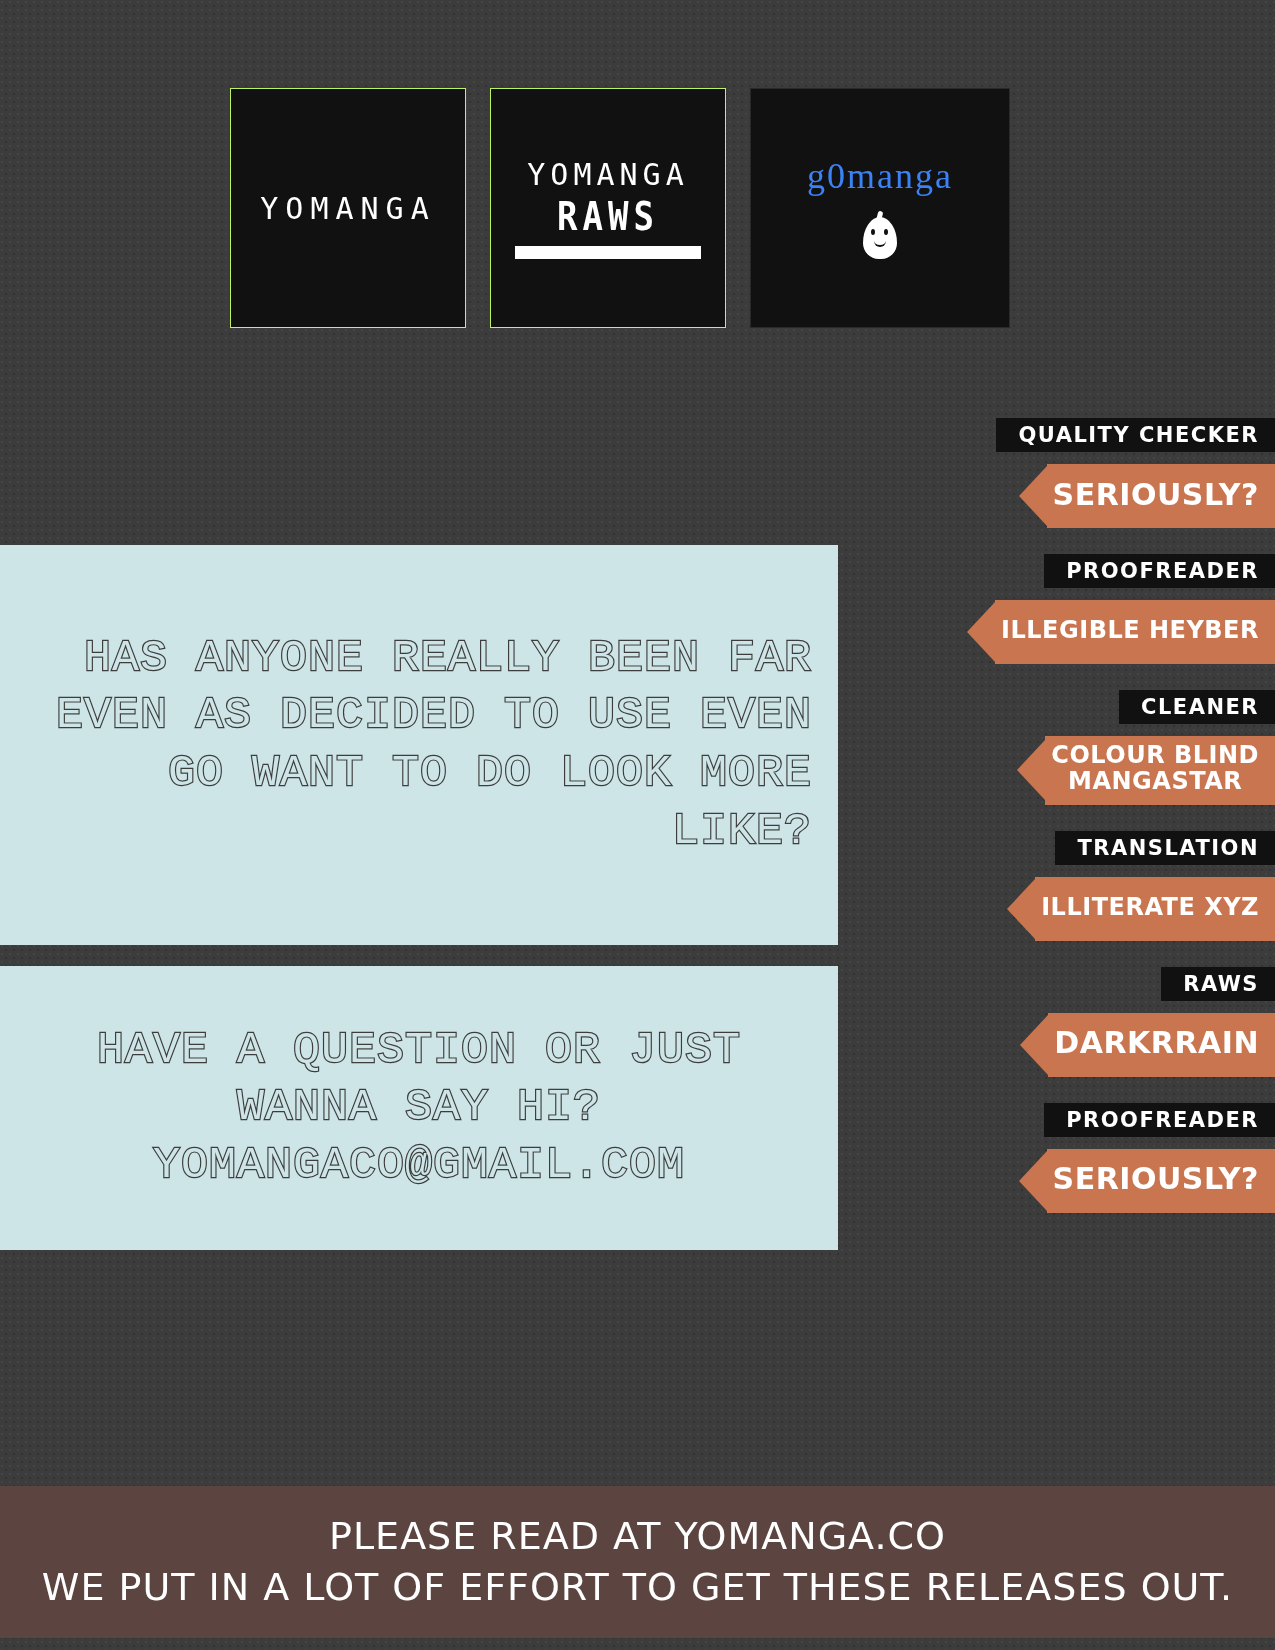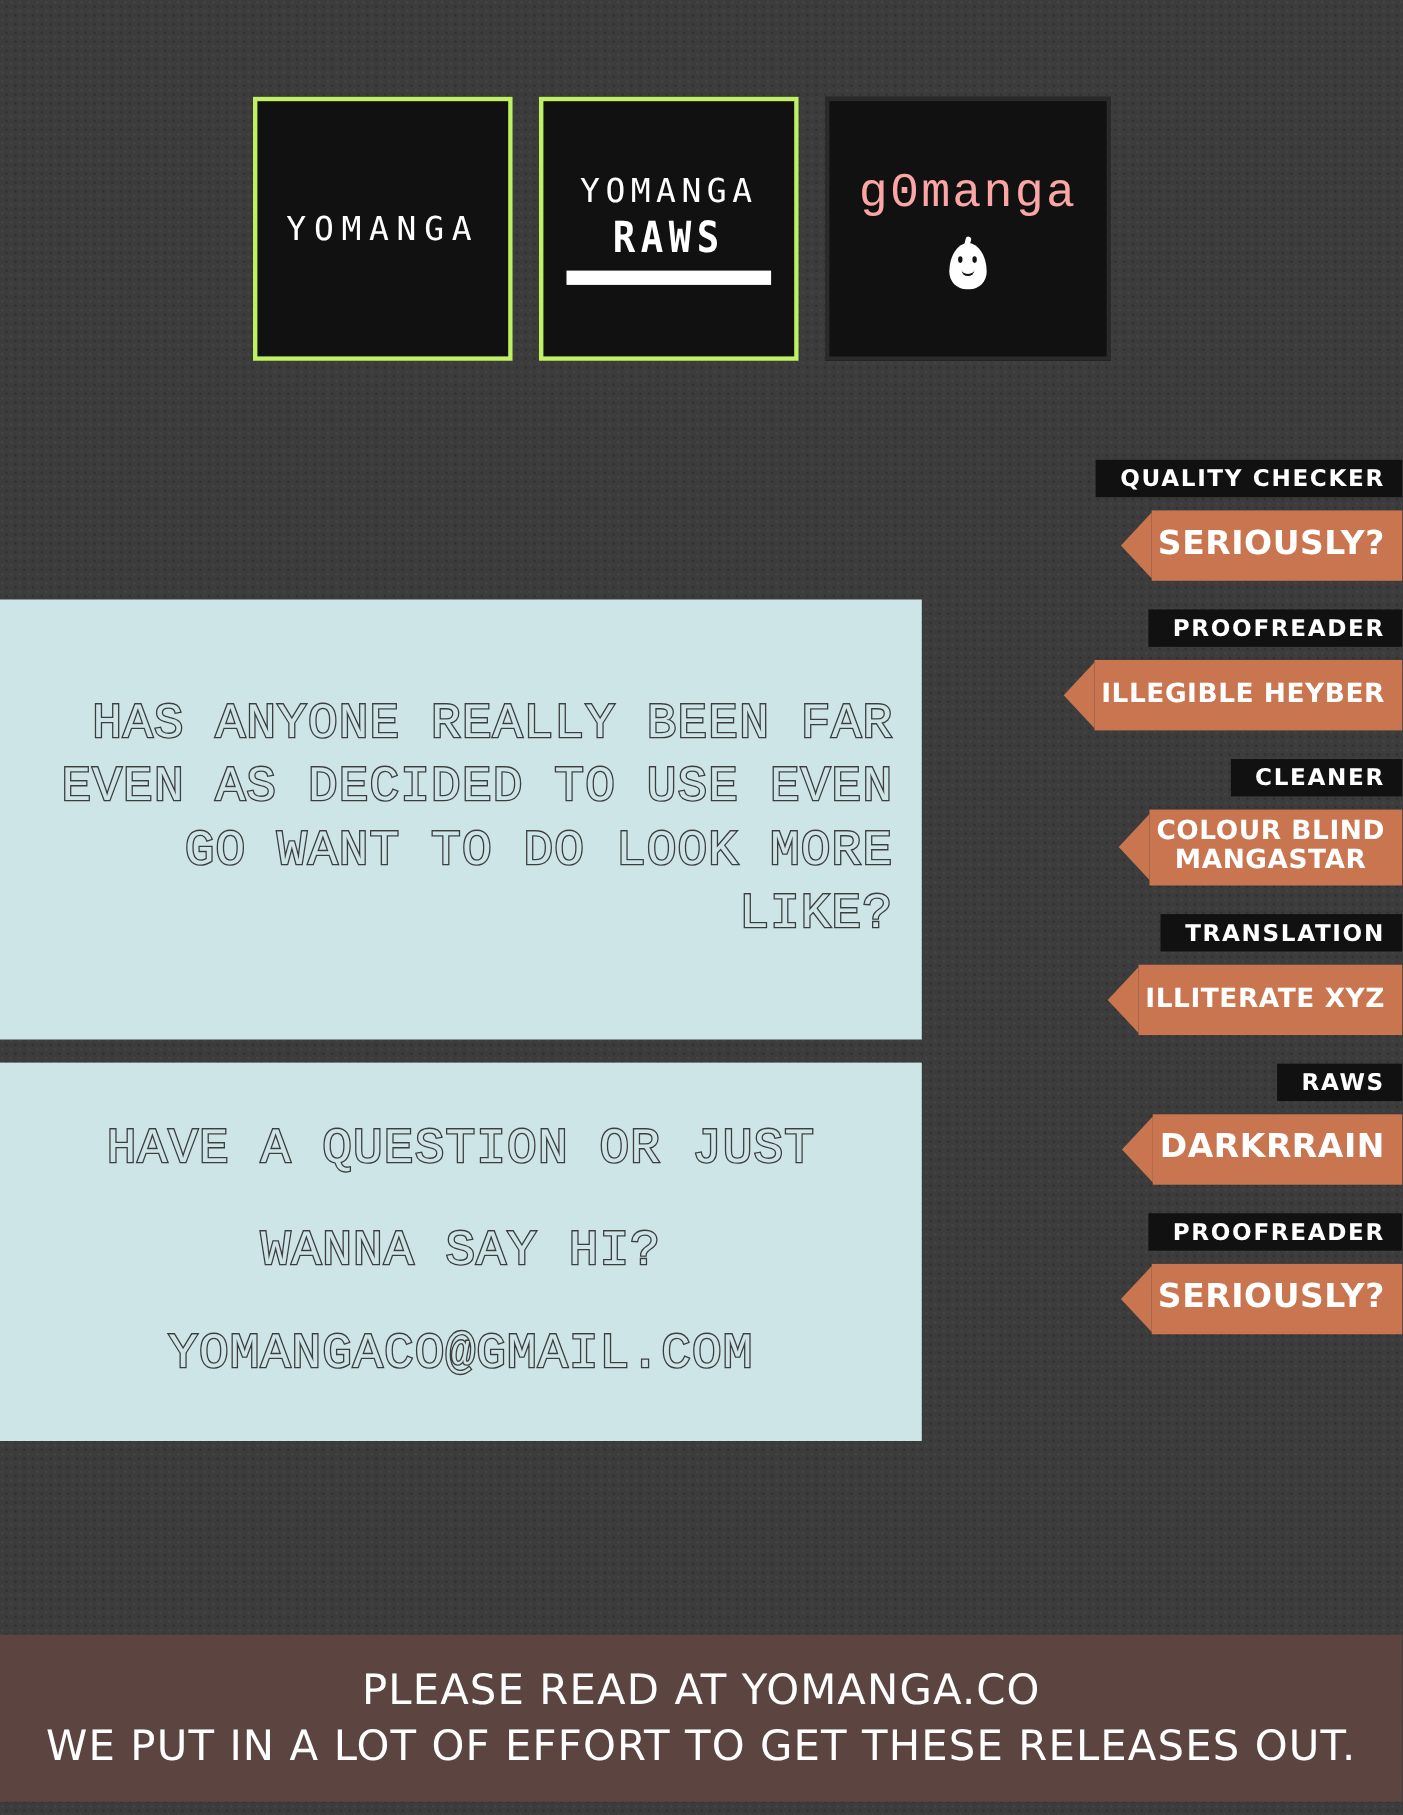--- a/index.html
+++ b/index.html
@@ -24,21 +24,21 @@
   
   .logo-strip {
     position: absolute;
     top: 88px;
     left: 230px;
     display: flex;
     gap: 24px;
   }
   .logo-box {
     background: #111111;
-    border: 4px solid #bef264;
+    border: 1px solid #bef264;
     width: 236px;
     height: 240px;
     display: flex;
     align-items: center;
     justify-content: center;
     flex-direction: column;
     box-sizing: border-box;
   }
   .logo-box.third {
     border-color: #2a2a2a;
@@ -65,24 +65,24 @@
     font-family: "DejaVu Sans Mono", monospace;
     transform: scaleY(1.15);
   }
   .logo-underline {
     margin-top: 10px;
     width: 186px;
     height: 13px;
     background: #ffffff;
   }
   .logo-text-3 {
-    color: #fca5a5;
-    font-size: 44px;
+    color: #3b82f6;
+    font-size: 36px;
     letter-spacing: 2px;
-    font-family: Liberation Mono, monospace;
+    font-family: Liberation Serif, serif;
   }
   .mascot {
     margin-top: 14px;
     width: 40px;
     height: 50px;
     position: relative;
   }
   .mascot .body {
     position: absolute;
     left: 3px;
@@ -126,21 +126,21 @@
   .panel {
     position: absolute;
     left: 0;
     background: #cee5e7;
     box-sizing: border-box;
     display: flex;
     flex-direction: column;
     justify-content: center;
   }
   #panel-1 { top: 545px; width: 838px; height: 400px; }
-  #panel-2 { top: 966px; width: 838px; height: 344px; gap: 36px; }
+  #panel-2 { top: 966px; width: 838px; height: 284px; }
 
   .panel-line {
     font-family: Liberation Mono, monospace;
     font-size: 45px;
     letter-spacing: 1px;
     color: #cee5e7;
     -webkit-text-stroke: 2.4px #3d3d3d;
     paint-order: stroke fill;
     line-height: 1.28;
     text-align: right;

